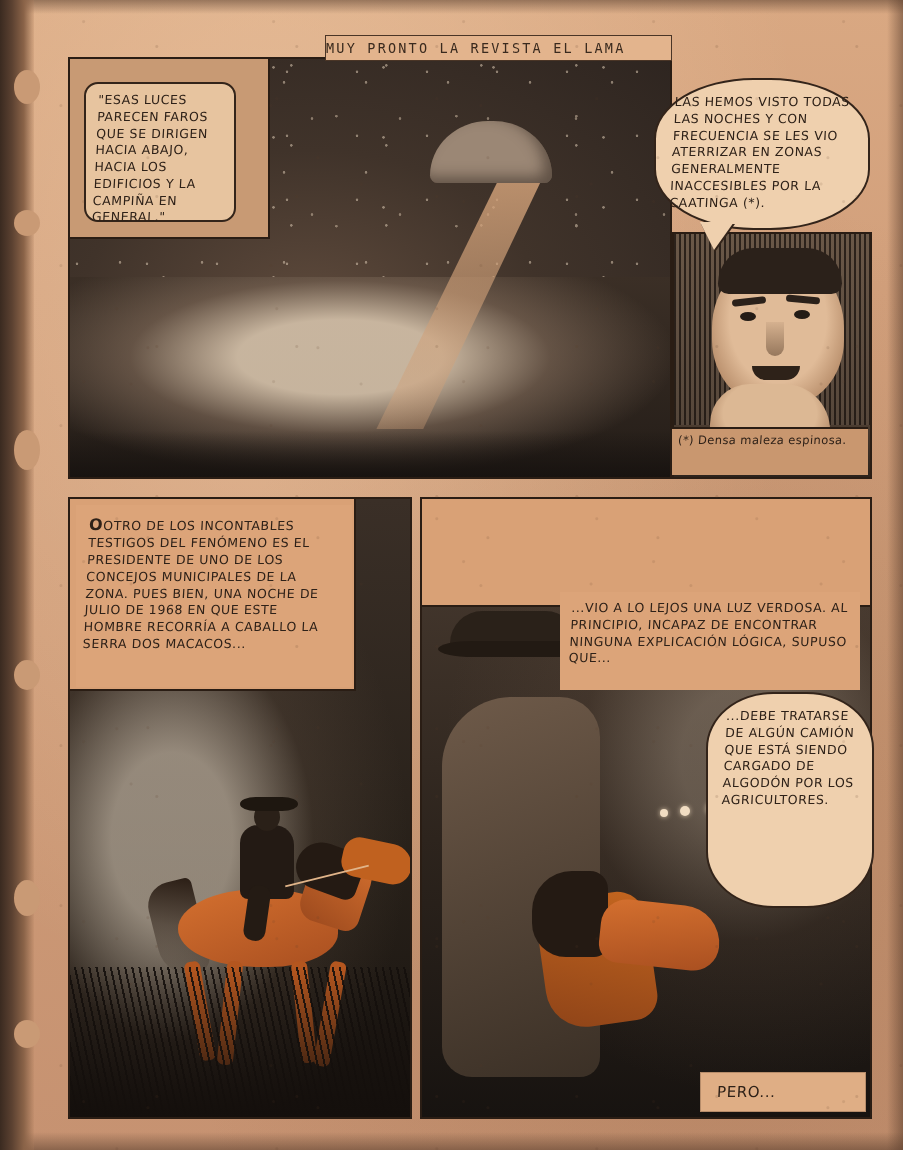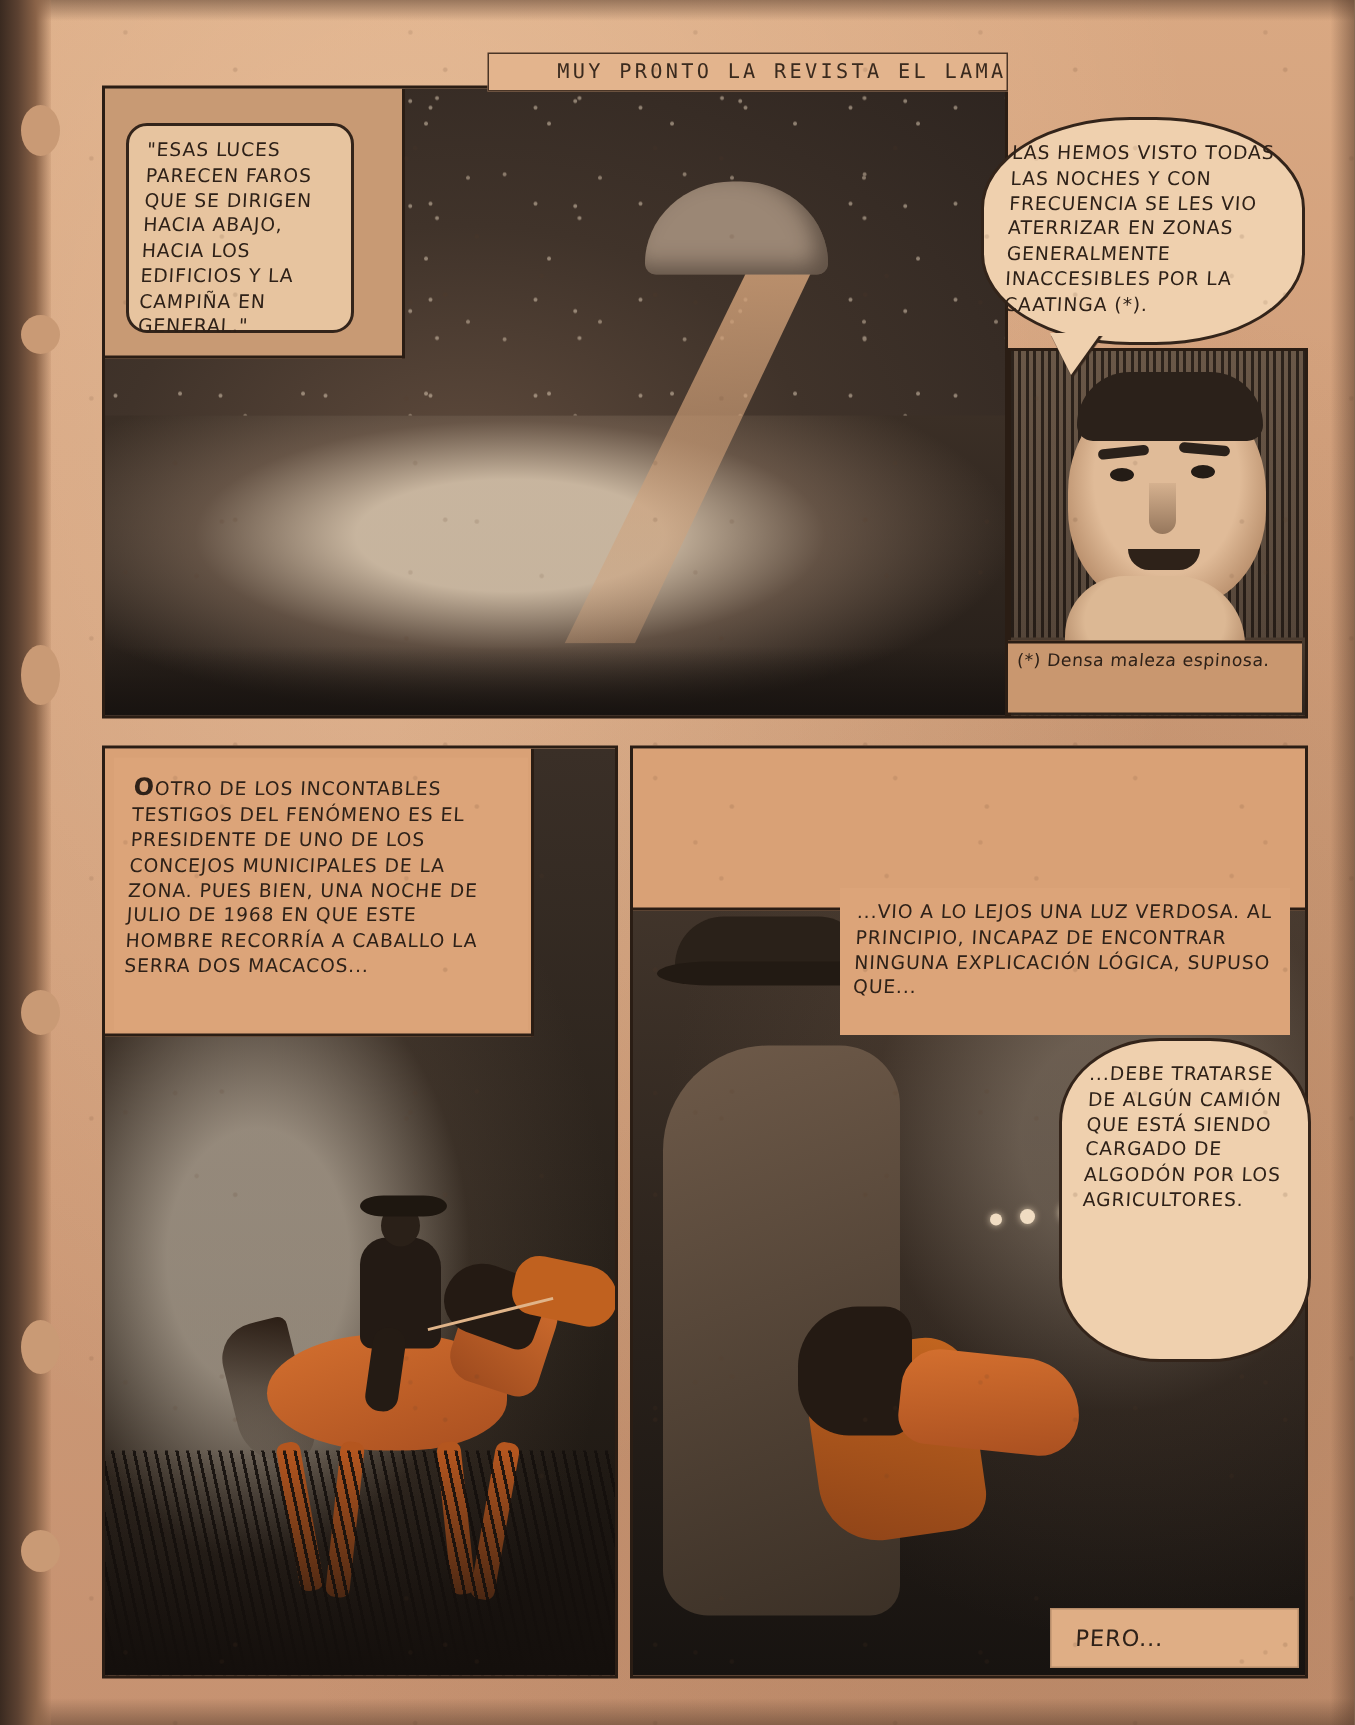--- a/index.html
+++ b/index.html
@@ -81,21 +81,21 @@
 
   
   #header {
     position: absolute;
     left: 325px; top: 35px;
     width: 345px; height: 24px;
     border: 1.5px solid #4a3526;
     background: #e3b48d;
     display: flex;
     align-items: center;
-    justify-content: flex-end;
+    justify-content: flex-start;
     z-index: 12;
   }
   #header .txt {
     font-family: "DejaVu Sans Mono", monospace;
     font-size: 13.5px;
     letter-spacing: 2.2px;
     color: #3a2a1e;
     white-space: nowrap;
   }
 

